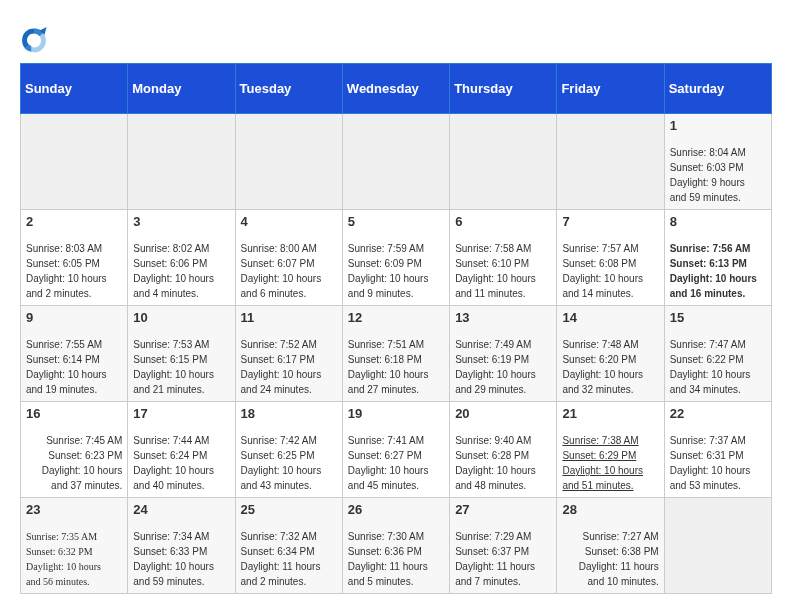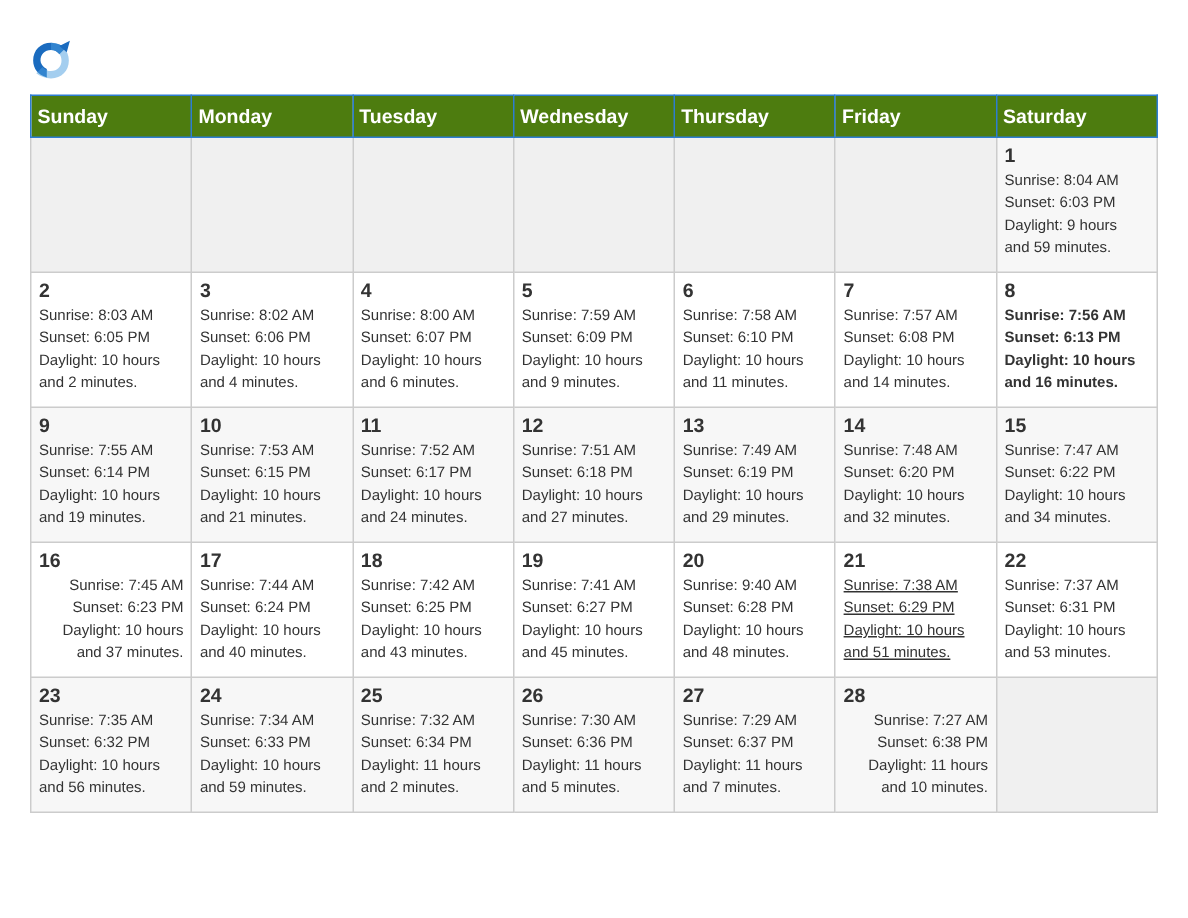--- a/index.html
+++ b/index.html
@@ -44,25 +44,25 @@
     .calendar-subtitle {
       font-size: 16px;
       color: #555;
     }
     table {
       width: 100%;
       border-collapse: collapse;
       table-layout: fixed;
     }
     thead tr th {
-      background-color: #4d7c0f;
+      background-color: #1d4ed8;
       color: #fff;
       font-size: 13px;
       font-weight: bold;
-      padding: 6px 4px;
+      padding: 17px 4px;
       text-align: left;
       border: 1px solid #2d7dd2;
     }
     tbody tr td {
       border: 1px solid #ccc;
       vertical-align: top;
       padding: 4px 5px;
       height: 90px;
       font-size: 10.5px;
       color: #333;
@@ -77,20 +77,21 @@
     .day-number {
       font-size: 13px;
       font-weight: bold;
       display: block;
       margin-bottom: 2px;
     }
     .day-info {
       font-size: 10px;
       line-height: 1.5;
       color: #333;
+      margin-top: 12px;
     }
     td.empty {
       background: #f0f0f0 !important;
     }
   </style>
 </head>
 <body>
 
 <div class="header-section">
   <div class="logo">
@@ -287,21 +288,21 @@
           <span class="day-number">22</span>
           <div class="day-info" style="white-space: pre-line;">Sunrise: 7:37 AM
 Sunset: 6:31 PM
 Daylight: 10 hours
 and 53 minutes.</div>
         </td>
       </tr>
       <tr>
         <td>
           <span class="day-number">23</span>
-          <div class="day-info" style="white-space: pre-line;">Sunrise: 7:35 AM
+          <div class="day-info" style="white-space: pre-line; font-family: Liberation Serif, serif;">Sunrise: 7:35 AM
 Sunset: 6:32 PM
 Daylight: 10 hours
 and 56 minutes.</div>
         </td>
         <td>
           <span class="day-number">24</span>
           <div class="day-info" style="white-space: pre-line;">Sunrise: 7:34 AM
 Sunset: 6:33 PM
 Daylight: 10 hours
 and 59 minutes.</div>

